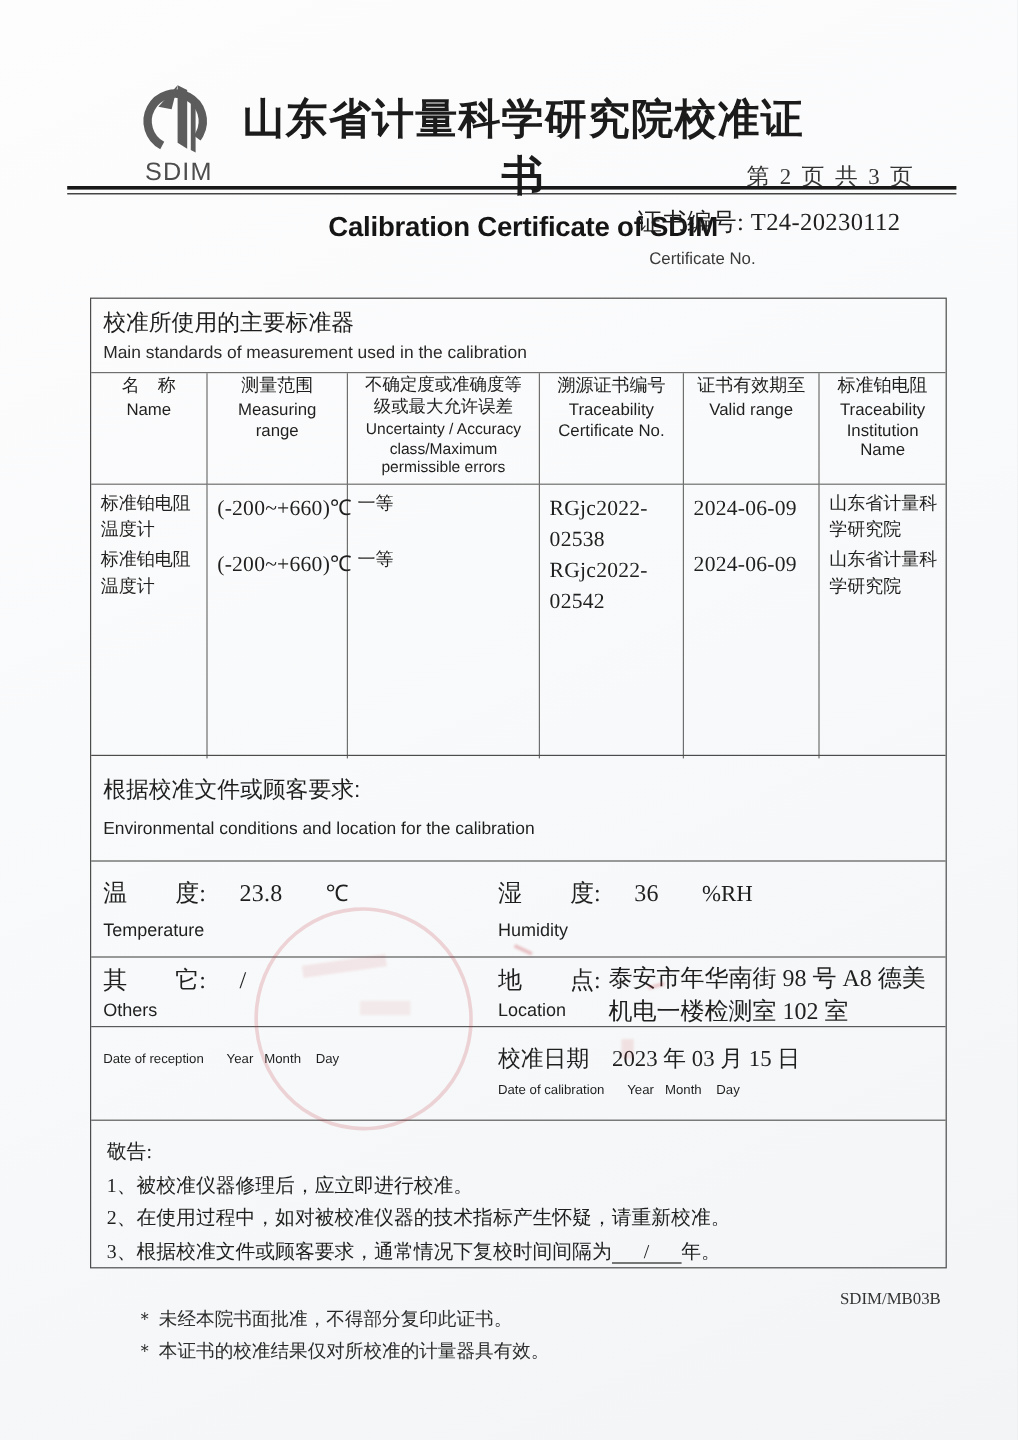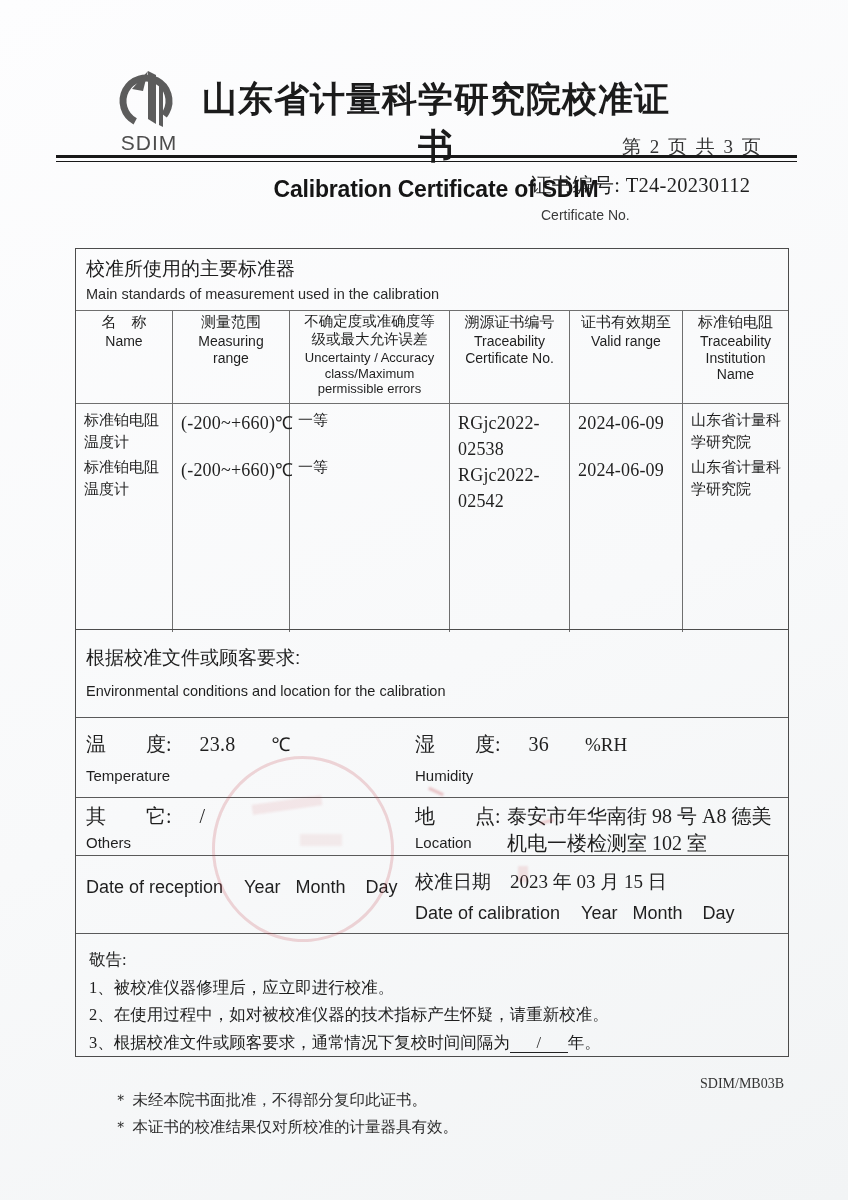--- a/index.html
+++ b/index.html
@@ -66,21 +66,21 @@
   .env-en{font-family:"Liberation Sans",sans-serif;font-size:15px;margin-top:9px;}
   .sec-others .half-l{padding-top:5px;}
   .sec-others .half-r{padding-top:5px;display:flex;}
   .sec-others .env-en{margin-top:4px;}
   .loc-labels{width:92px;}
   .loc-lines{font-size:20px;line-height:27px;}
 
   
   .date-label{font-family:"Liberation Sans",sans-serif;font-size:19px;}
   .date-val{font-size:19px;margin-left:15px;}
-  .date-en{font-family:"Liberation Sans",sans-serif;font-size:18px;margin-top:8px;}
+  .date-en{font-family:"Liberation Sans",sans-serif;font-size:11px;margin-top:8px;}
   .date-units{margin-left:16px;white-space:pre;}
 
   
   .sec-notice{flex:1;border-top:1.2px solid #5a5a5a;padding:12px 0 0 13px;
     font-size:16.5px;line-height:27.5px;}
   .blank{display:inline-block;width:58px;border-bottom:1.2px solid #222;text-align:center;line-height:18px;}
 
   
   .foot-notes{position:absolute;left:113px;top:1086px;font-size:15.5px;line-height:27px;color:#2b2b2b;}
   .form-no{position:absolute;left:700px;top:1076px;font-size:14px;color:#333;}

